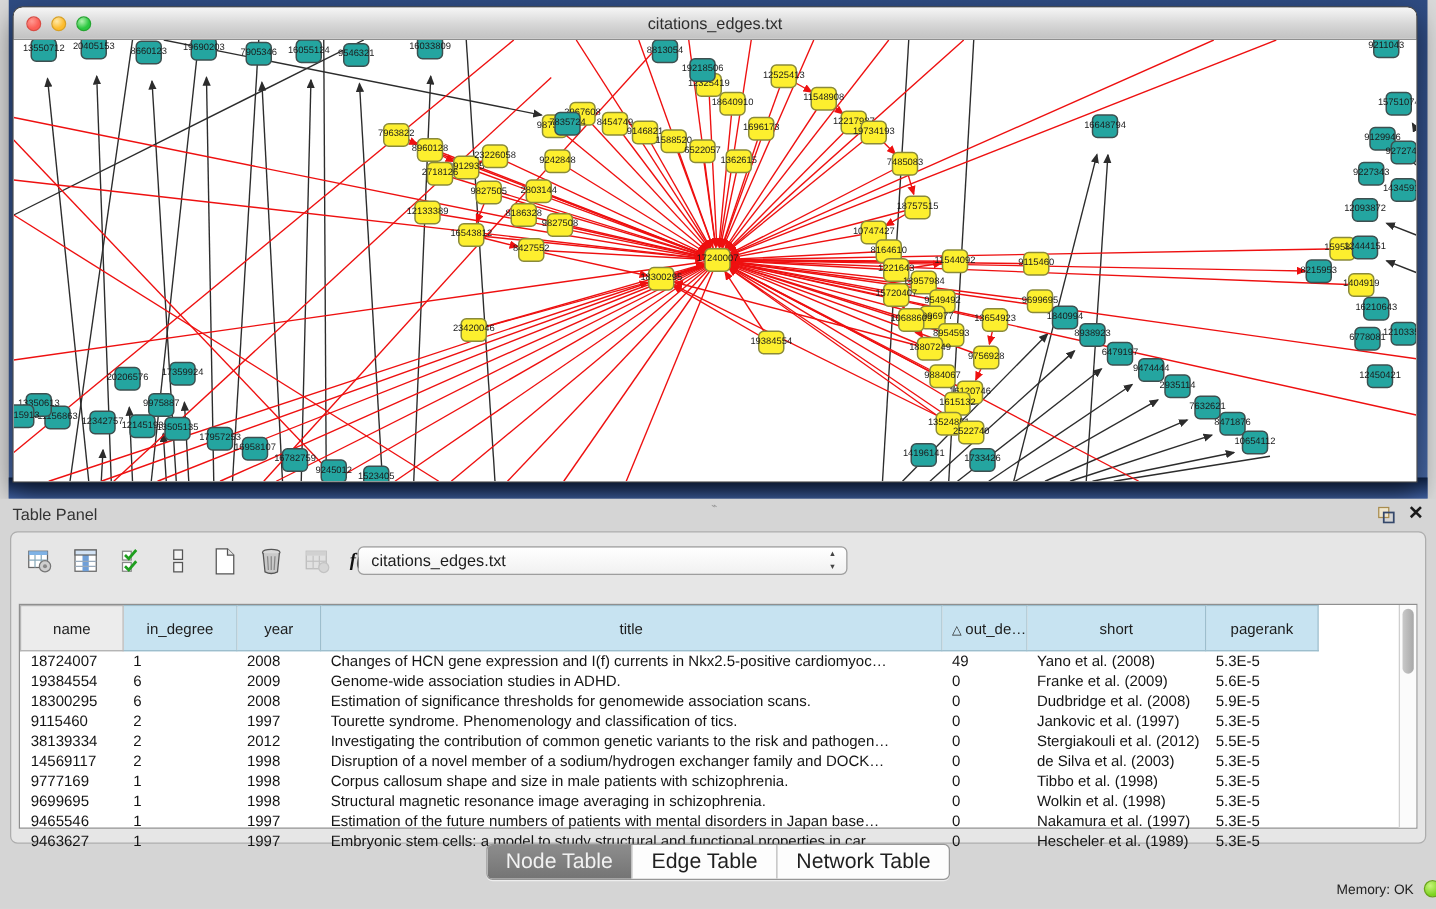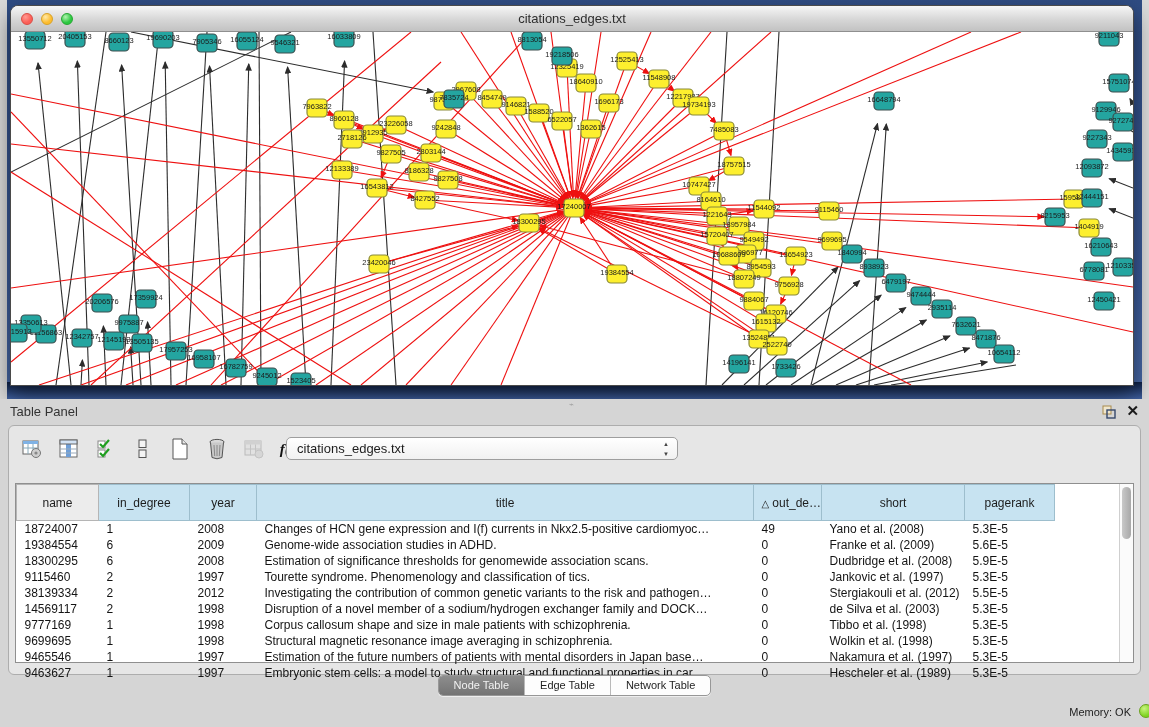--- a/index.html
+++ b/index.html
@@ -58,21 +58,21 @@
   .c0{width:82px}.c1{width:91px}.c2{width:67px}.c3{width:497px}.c4{width:68px}.c5{width:143px}.c6{width:90px}.c7{width:auto}
   .sort-glyph { font-size:10px; margin-right:3px; }
   #vscroll { position:absolute; right:0; top:0; width:14px; height:178px;
     background:#fbfbfb; border-left:1px solid #cfcfcf; }
   #vthumb { position:absolute; left:2px; top:3px; width:9px; height:52px; border-radius:5px;
     background:linear-gradient(90deg,#c9c9c9,#a8a8a8); }
 
   #tabs { position:absolute; left:0; top:276px; width:1149px; text-align:center; }
   .seg { display:inline-flex; border:1px solid #979797; border-radius:5px; overflow:hidden;
     background:#fdfdfd; box-shadow:0 1px 0 rgba(255,255,255,.6); }
-  .seg button { font-family:"Liberation Sans", sans-serif; font-size:11px; padding:3px 15px 4px;
+  .seg button { font-family:"Liberation Sans", sans-serif; font-size:17px; padding:3px 15px 4px;
     border:none; background:transparent; color:#1f1f1f; border-right:1px solid #b9b9b9; }
   .seg button:last-child { border-right:none; }
   .seg button.sel { background:linear-gradient(#8d8d8d,#747474); color:#f2f2f2; }
 
   #statusbar { position:absolute; left:16px; top:300px; width:1149px; height:28px; }
   #memory { position:absolute; right:34px; top:7px; font-size:11px; color:#222; }
   #memdot { position:absolute; right:12px; top:5px; width:14px; height:14px; border-radius:50%;
     background:radial-gradient(circle at 35% 30%, #c8f57e, #7ed321 65%); border:1px solid #6aa21c; }
 
   svg text { font-family:"Liberation Sans", sans-serif; }

